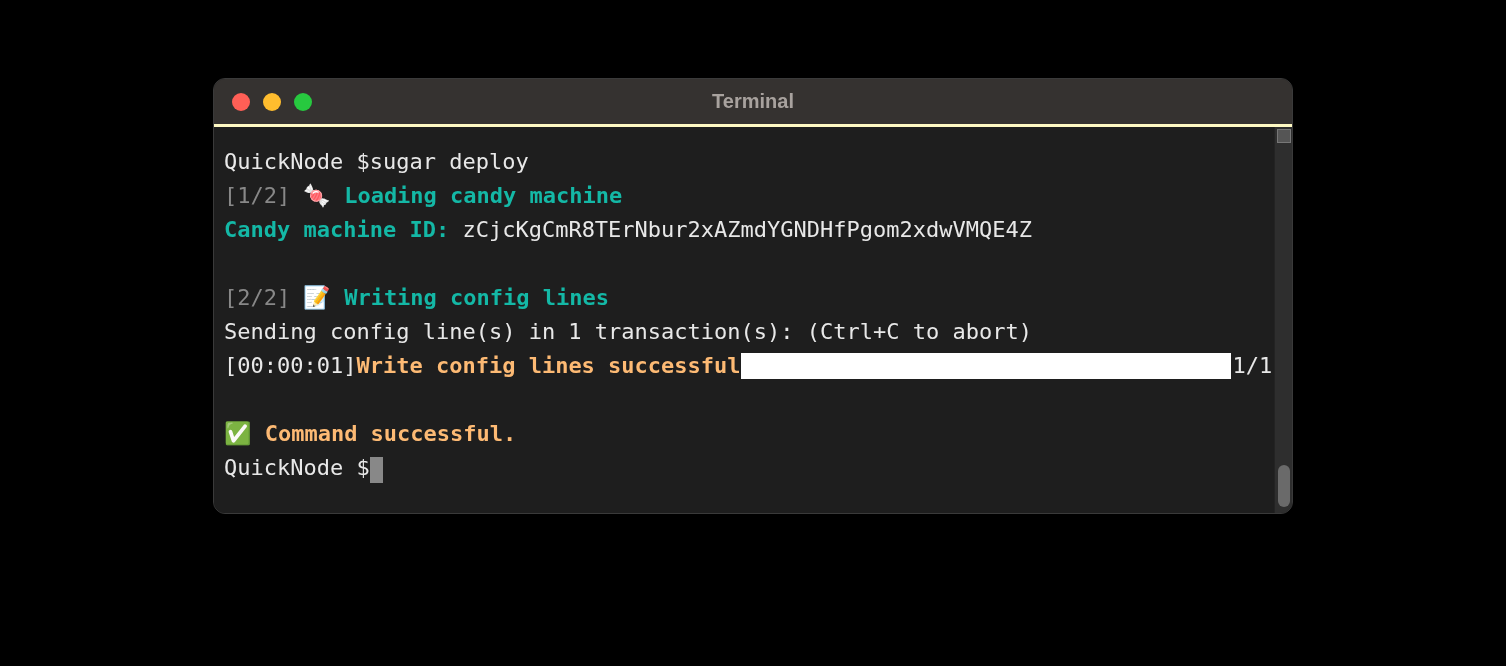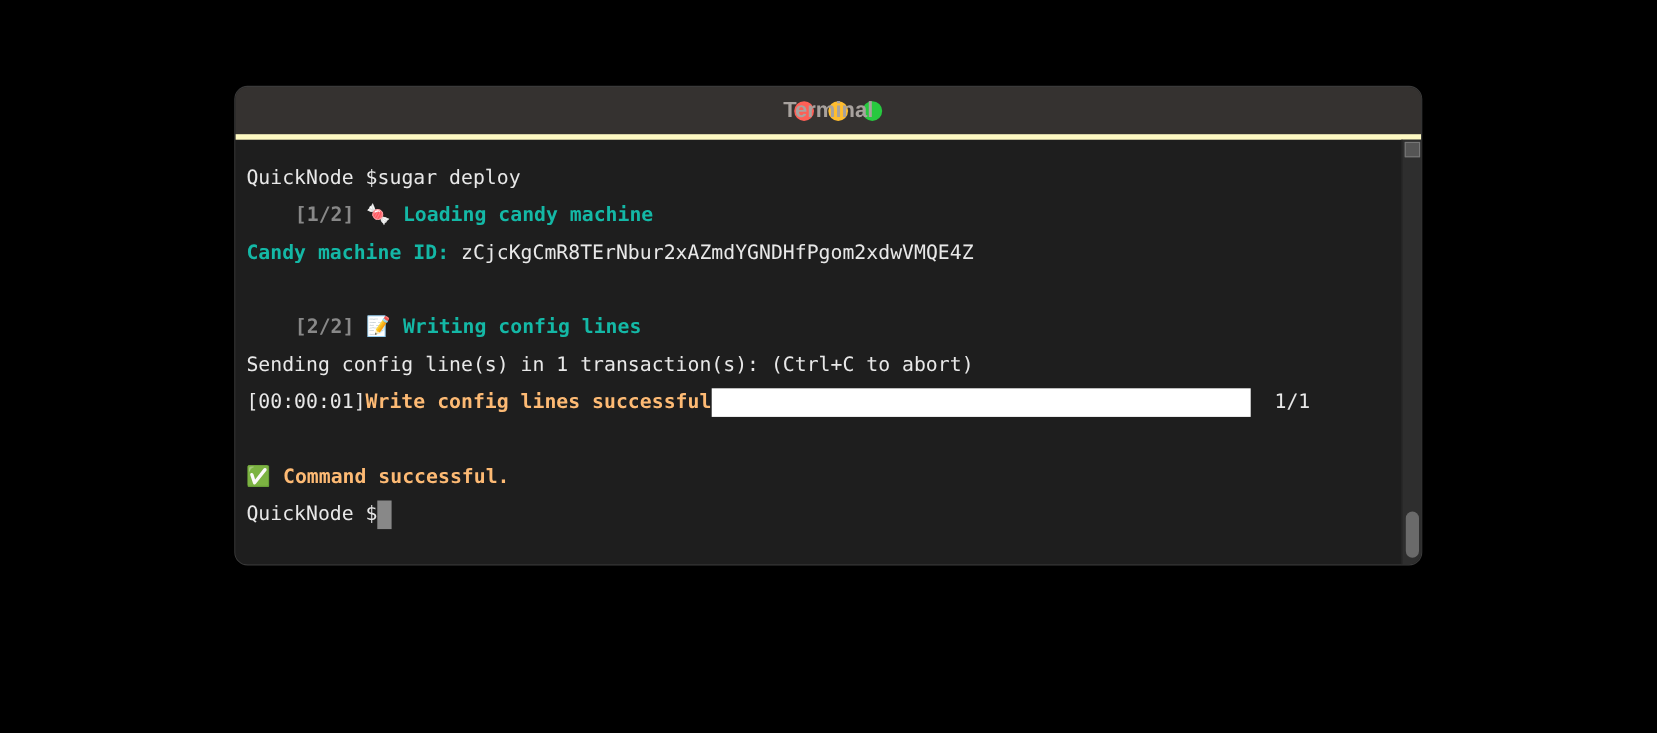--- a/index.html
+++ b/index.html
@@ -21,22 +21,21 @@
     box-shadow: 0 20px 60px rgba(0,0,0,0.6);
     border: 1px solid #3a3a3a;
     position: relative;
   }
   .titlebar {
     height: 48px;
     background: #353230;
     display: flex;
     align-items: center;
     position: relative;
-    border-bottom: 5px solid #fef9c3;
-    justify-content: center;
+    border-bottom: 3px solid #fef9c3;
   }
   .traffic {
     display: flex;
     gap: 13px;
     margin-left: 18px;
   }
   .dot {
     width: 18px;
     height: 18px;
     border-radius: 50%;
@@ -54,21 +53,21 @@
     font-weight: 600;
     pointer-events: none;
   }
   .content-wrap {
     display: flex;
   }
   .content {
     flex: 1;
     background: #1e1e1e;
     color: #e8e8e8;
-    font-size: 18px;
+    font-size: 22px;
     line-height: 34px;
     padding: 18px 0 28px 10px;
     white-space: pre;
     font-weight: 500;
   }
   .scrollbar {
     width: 18px;
     background: #2e2e2e;
     position: relative;
     border-left: 1px solid #232323;
@@ -82,41 +81,41 @@
   }
   .scroll-thumb {
     position: absolute;
     bottom: 6px;
     left: 3px;
     width: 12px;
     height: 42px;
     background: #6a6a6a;
     border-radius: 6px;
   }
-  .dim { color: #888; font-weight: 700; margin-left: 44px; }
+  .dim { color: #888; font-weight: 400; }
   .bold { font-weight: 700; color: #14b8a6; }
   .green { color: #fdba74; font-weight: 700; }
   .line { display: block; }
   .barline { display: flex; align-items: center; }
   .bar {
     display: inline-block;
     background: #fff;
     height: 26px;
     width: 490px;
     vertical-align: middle;
   }
   .cursor {
     display: inline-block;
     width: 13px;
     height: 26px;
     background: #888;
     vertical-align: text-bottom;
     margin-bottom: -3px;
   }
-  .prog-count { margin-left: 22px;}
+  .prog-count { margin-left: 2px;}
 </style>
 </head>
 <body>
 
 <div class="window">
   <div class="titlebar">
     <div class="traffic">
       <div class="dot red"></div>
       <div class="dot yellow"></div>
       <div class="dot green"></div>

